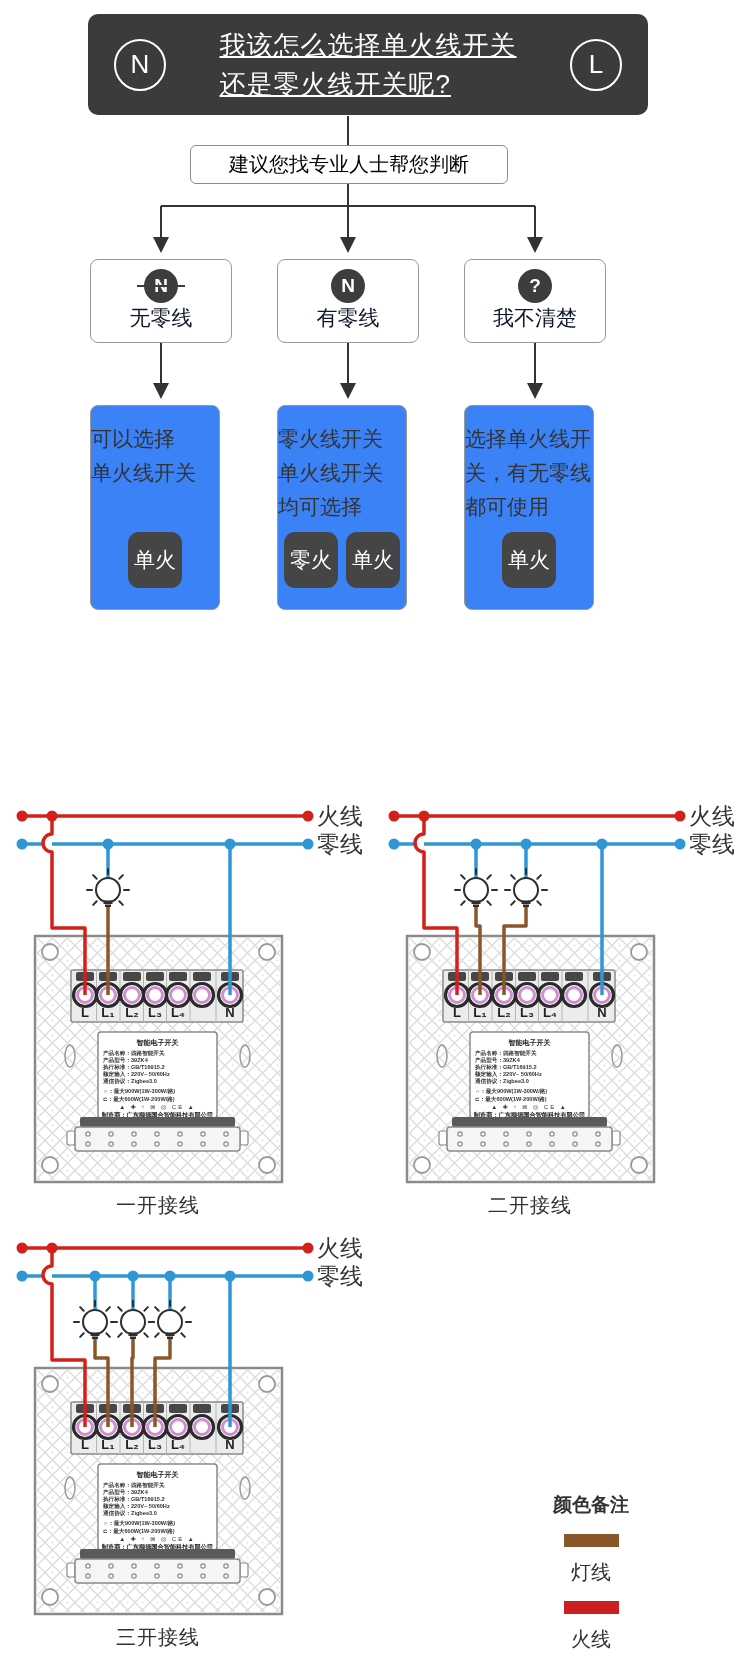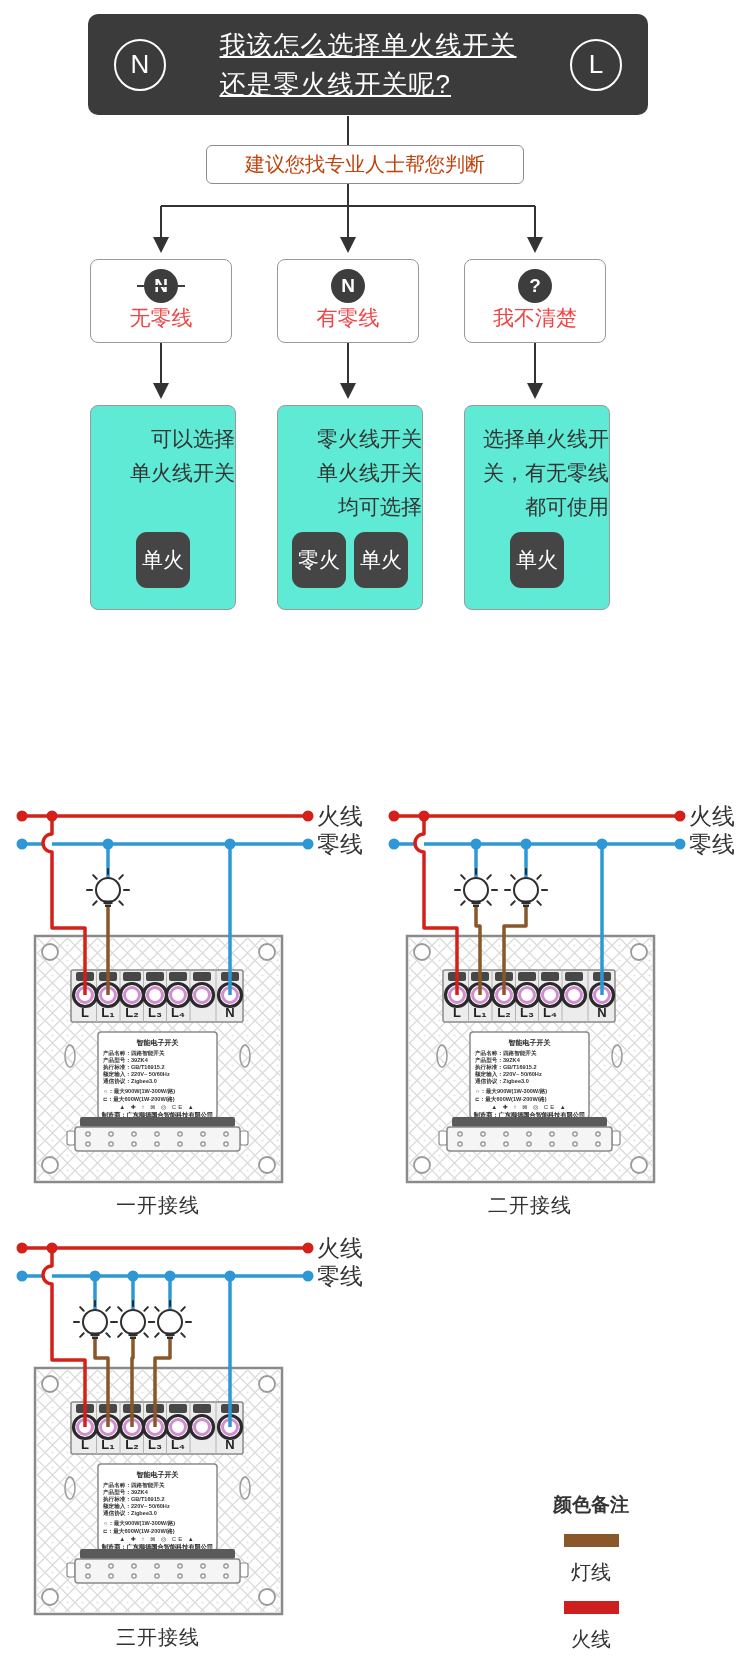--- a/index.html
+++ b/index.html
@@ -7,31 +7,31 @@
         font-family:"Liberation Sans","DejaVu Sans",sans-serif;}
   
   .qbox{position:absolute;left:88px;top:14px;width:560px;height:101px;background:#3b3b3b;
         border-radius:10px;display:flex;align-items:center;justify-content:space-between;
         padding:0 26px;box-sizing:border-box;}
   .badge-circle{width:48px;height:48px;border:2.5px solid #fff;border-radius:50%;color:#fff;
         font-size:26px;display:flex;align-items:center;justify-content:center;flex:0 0 auto;}
   .qtext{color:#fff;font-size:26px;line-height:1.5;letter-spacing:1px;text-align:left;text-decoration:underline;}
   .advice{position:absolute;left:190px;top:145px;width:316px;height:37px;border:1.5px solid #8c8c8c;
         border-radius:6px;background:#fff;display:flex;align-items:center;justify-content:center;
-        font-size:20px;color:#c2410c;margin-left:16px;}
+        font-size:20px;color:#000000;}
   .conn{position:absolute;left:0;top:0;pointer-events:none;}
   .opt{position:absolute;top:259px;width:142px;height:84px;border:1.5px solid #999;border-radius:8px;
         background:#fff;display:flex;flex-direction:column;align-items:center;justify-content:space-between;
         padding:9px 0 10px;box-sizing:border-box;}
   .obadge{position:relative;width:34px;height:34px;background:#3d3d3d;border-radius:50%;color:#fff;
         font-size:19px;font-weight:bold;display:flex;align-items:center;justify-content:center;}
   .strike{position:absolute;left:-7px;top:15.5px;width:48px;height:2.5px;background:#3d3d3d;}
-  .olabel{font-size:21px;color:#ef4444;}
-  .res{position:absolute;top:405px;width:146px;height:205px;border:1.5px solid #999;border-radius:8px;
-        background:#5eead4;box-sizing:border-box;text-align:right;}
+  .olabel{font-size:21px;color:#0f172a;}
+  .res{position:absolute;top:405px;width:130px;height:205px;border:1.5px solid #999;border-radius:8px;
+        background:#3b82f6;box-sizing:border-box;text-align:left;}
   .rtext{margin-top:16px;font-size:21px;line-height:34px;color:#333;}
   .btns{position:absolute;bottom:21px;left:0;right:0;display:flex;justify-content:center;gap:8px;}
   .tagbtn{width:54px;height:56px;background:#454545;border-radius:11px;color:#fff;font-size:21px;
         display:flex;align-items:center;justify-content:center;}
   .footnote{position:absolute;top:632px;left:0;width:750px;text-align:center;font-size:17.5px;color:#4a4a4a;}
   .h1{position:absolute;left:14px;top:660px;font-size:44px;font-weight:700;color:#333;letter-spacing:3px;}
   
   svg.diagram{position:absolute;overflow:visible;}
   .legend{position:absolute;left:553px;top:1492px;}
   .ltitle{font-size:19px;font-weight:700;color:#333;margin-bottom:16px;}

